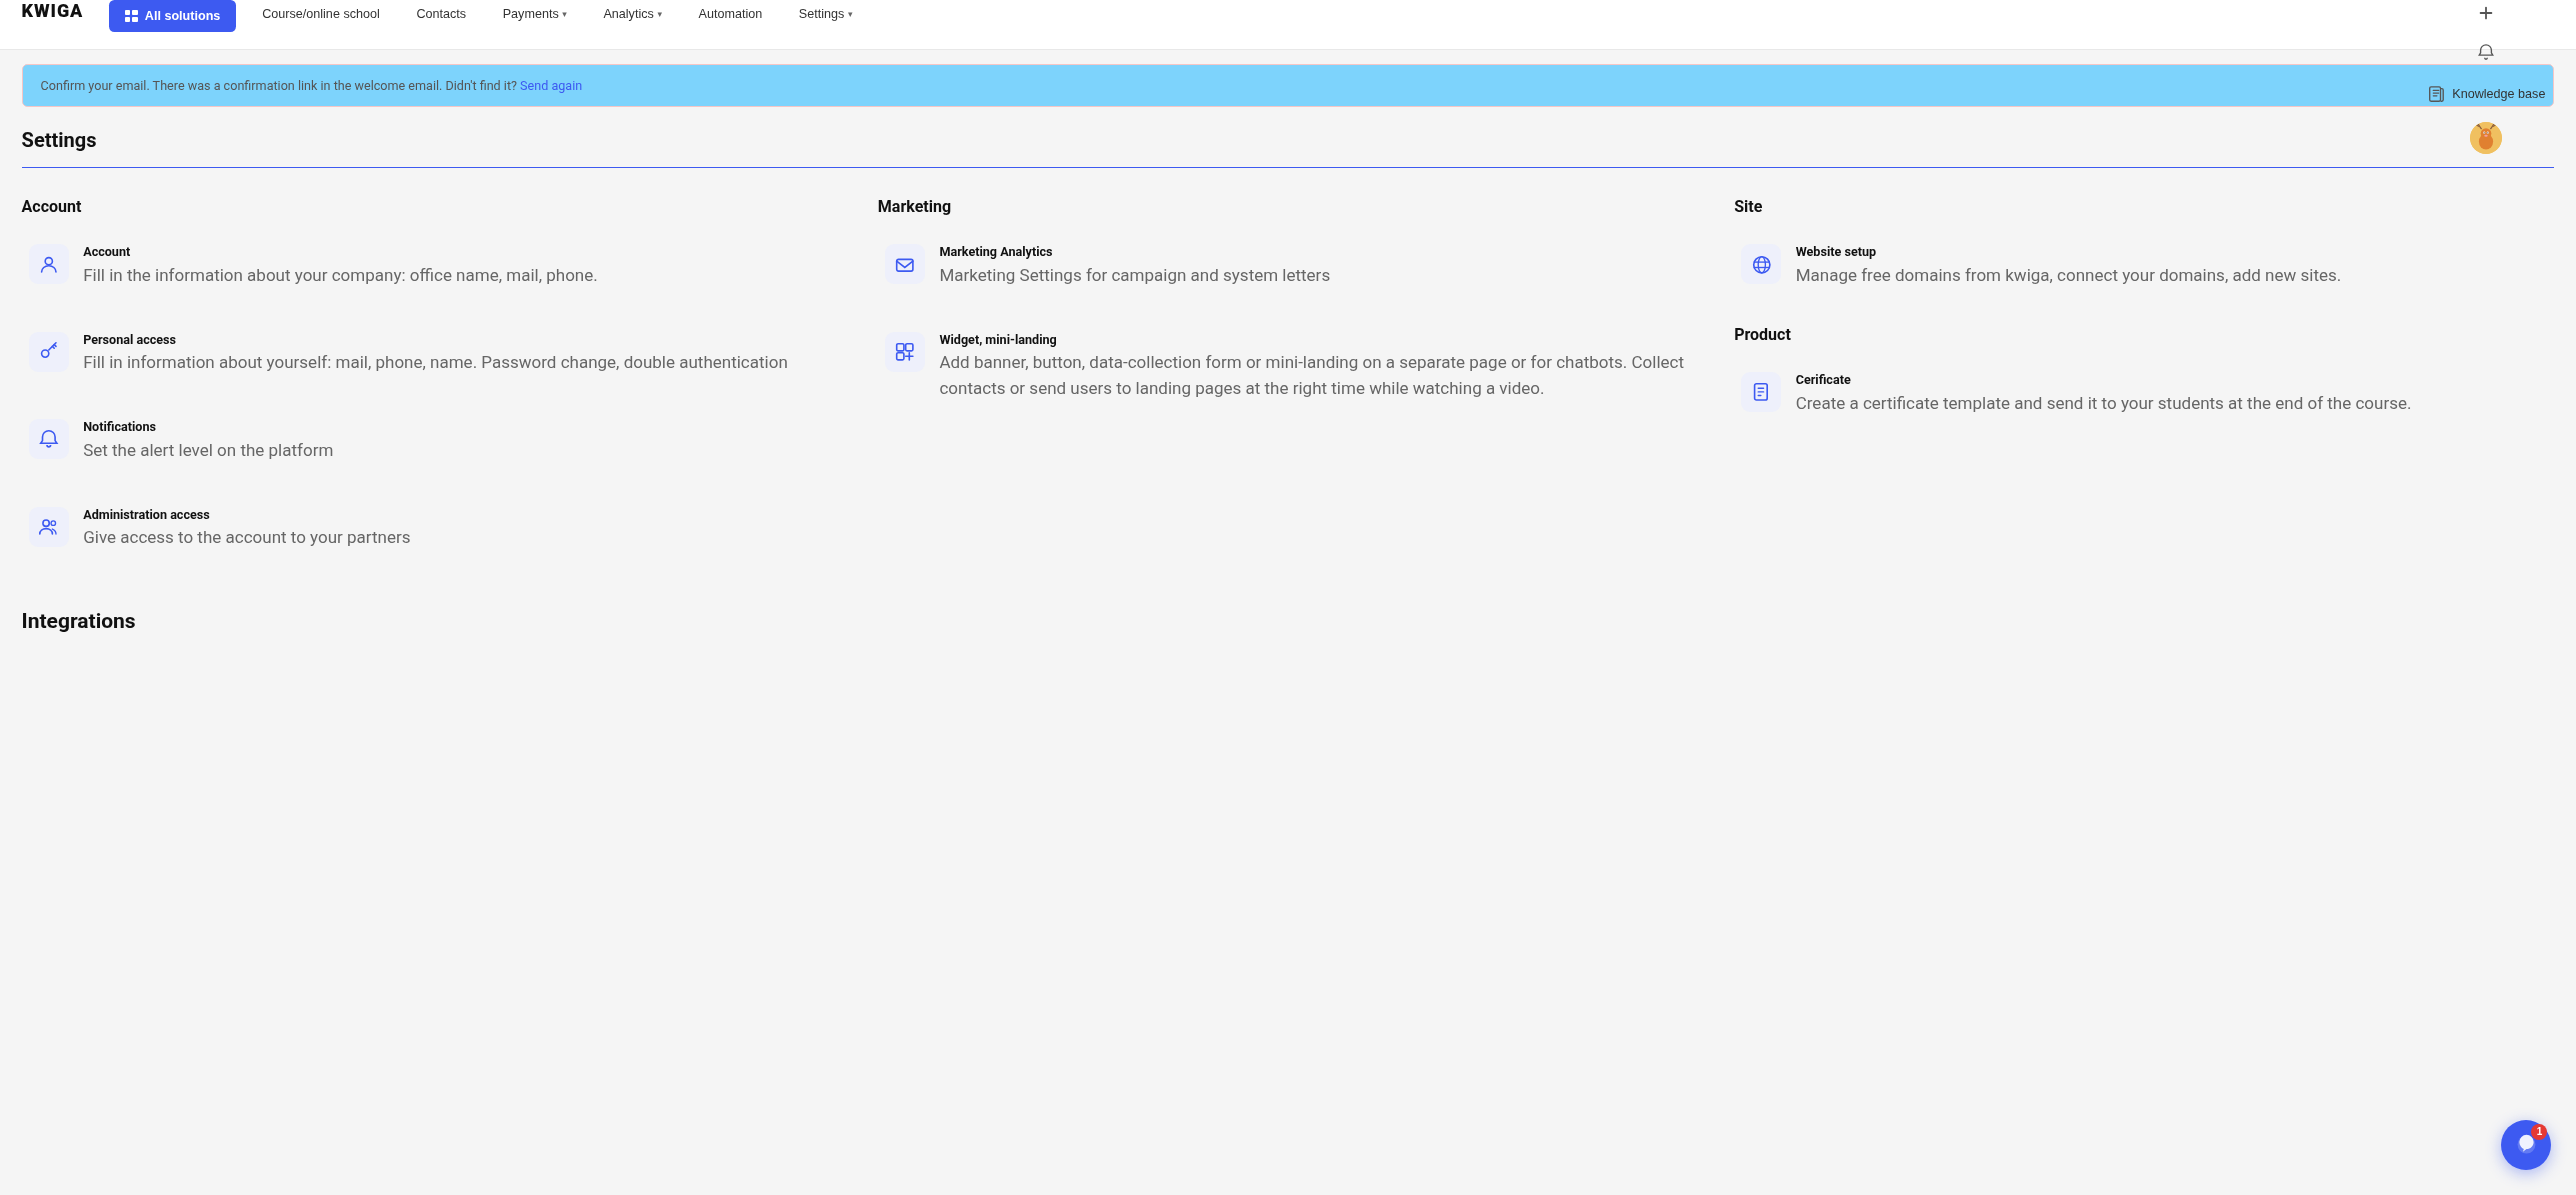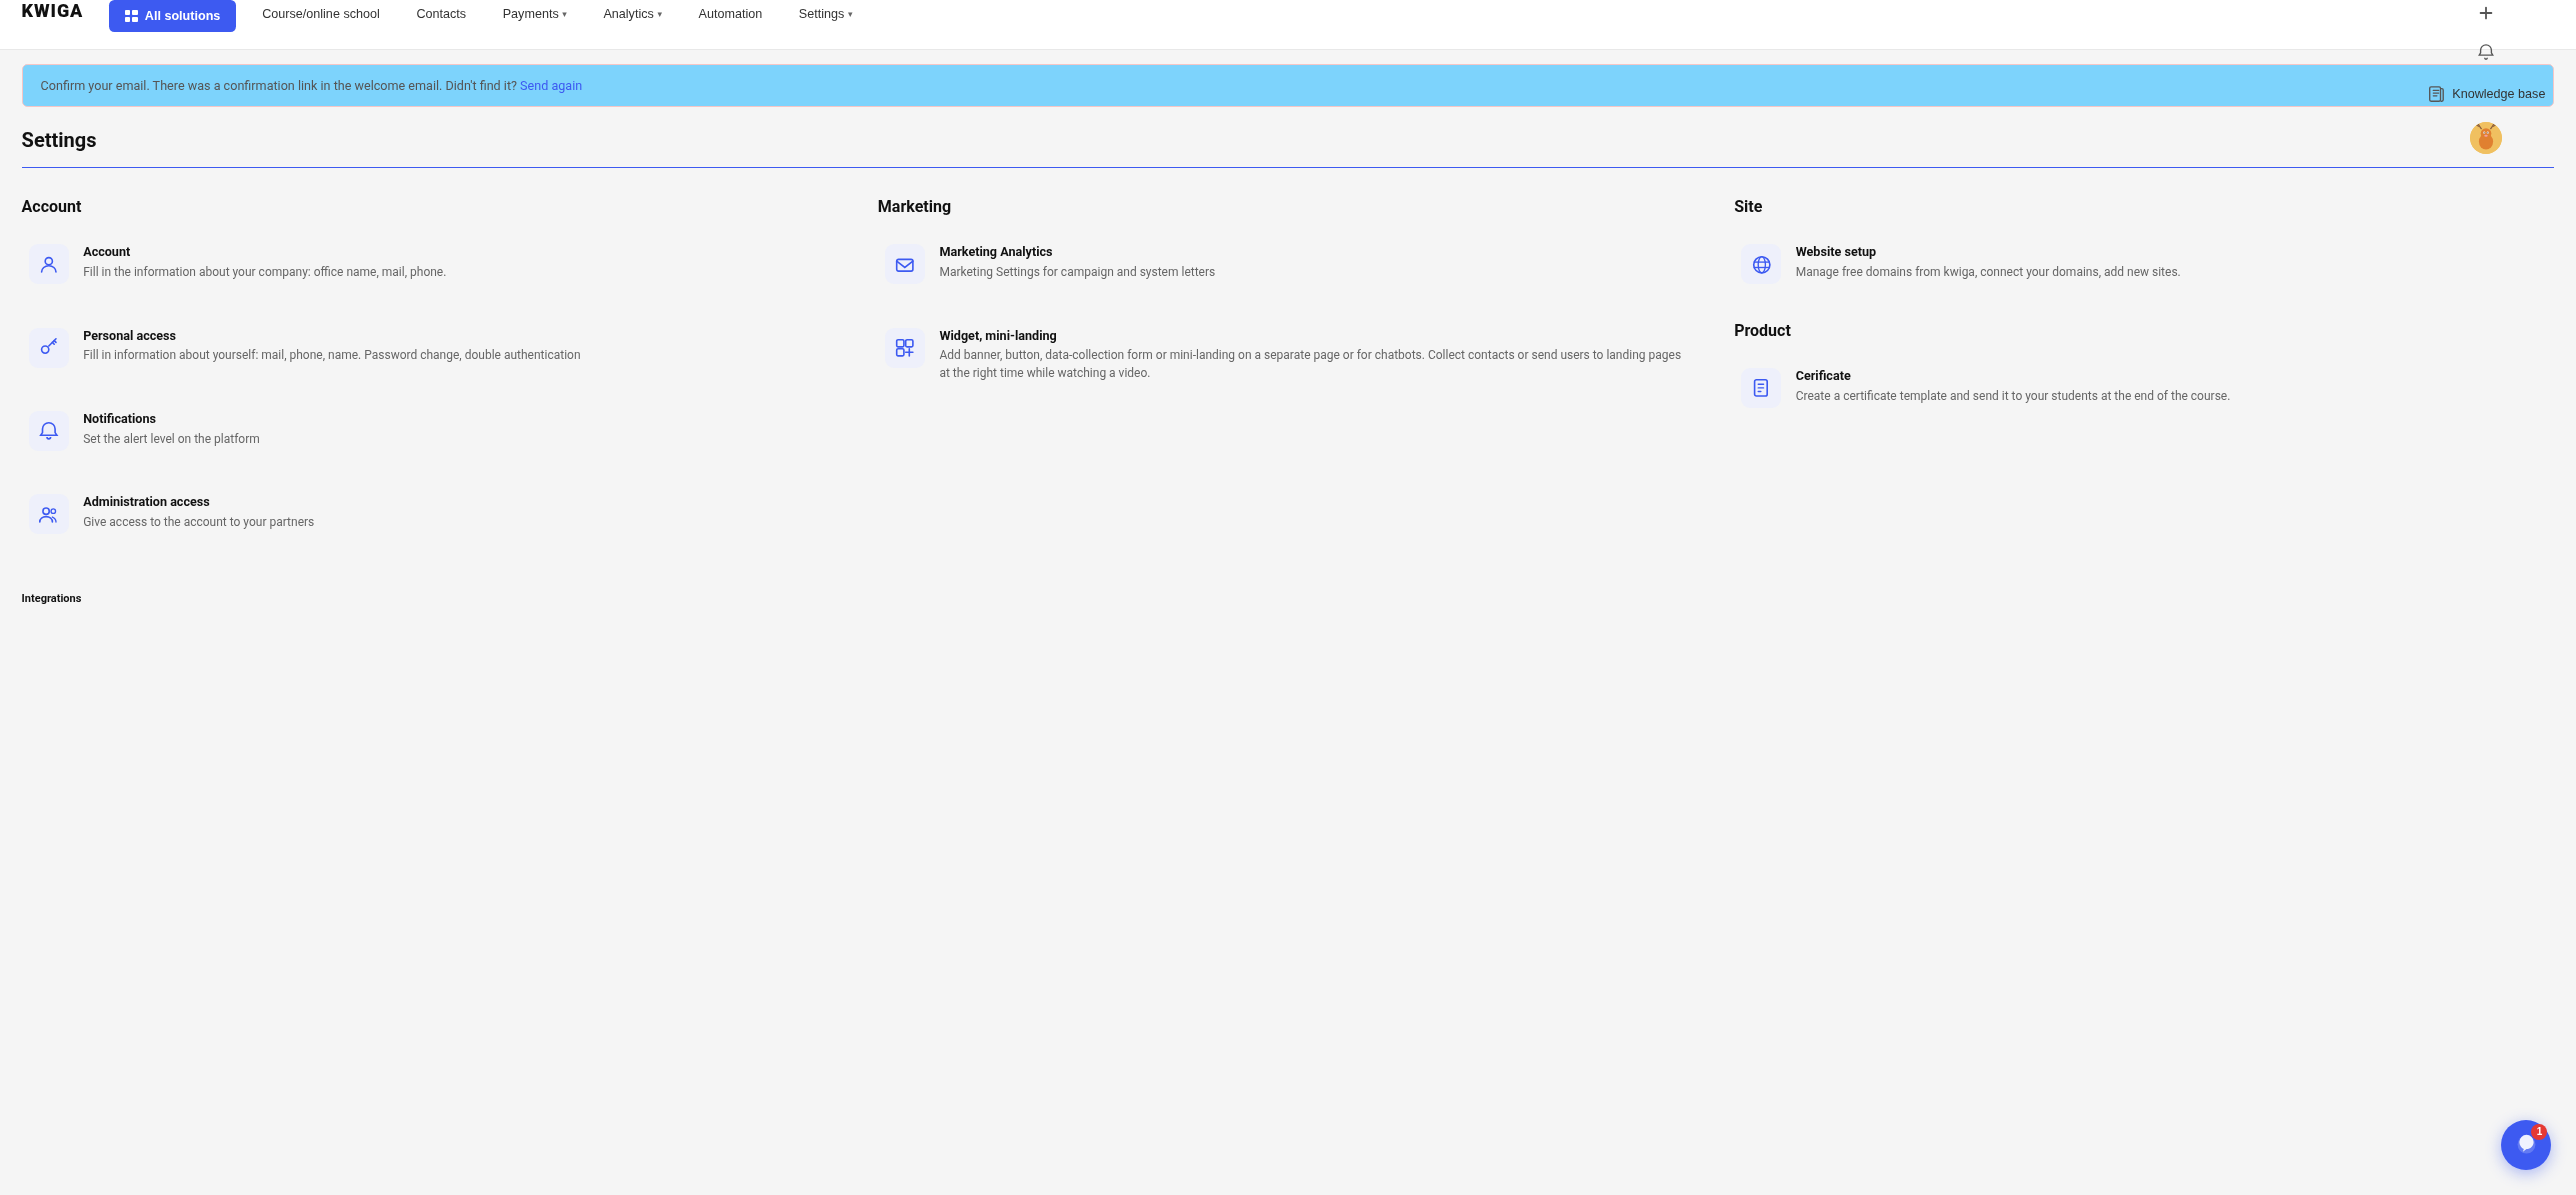--- a/index.html
+++ b/index.html
@@ -168,31 +168,31 @@
       font-size: 18px;
     }
     .settings-item-text {}
     .settings-item-name {
       font-weight: 700;
       font-size: 12.6px;
       color: #111;
       margin-bottom: 3.6px;
     }
     .settings-item-desc {
-      font-size: 12px;
+      font-size: 17px;
       color: #666;
       line-height: 1.5;
     }
 
     
     .integrations-section {
       margin-top: 21.6px;
     }
     .integrations-title {
-      font-size: 11px;
+      font-size: 21px;
       font-weight: 700;
       color: #111;
       margin-bottom: 31px;
     }
 
     
     .chat-fab {
       position: fixed;
       bottom: 25px;
       right: 25px;

